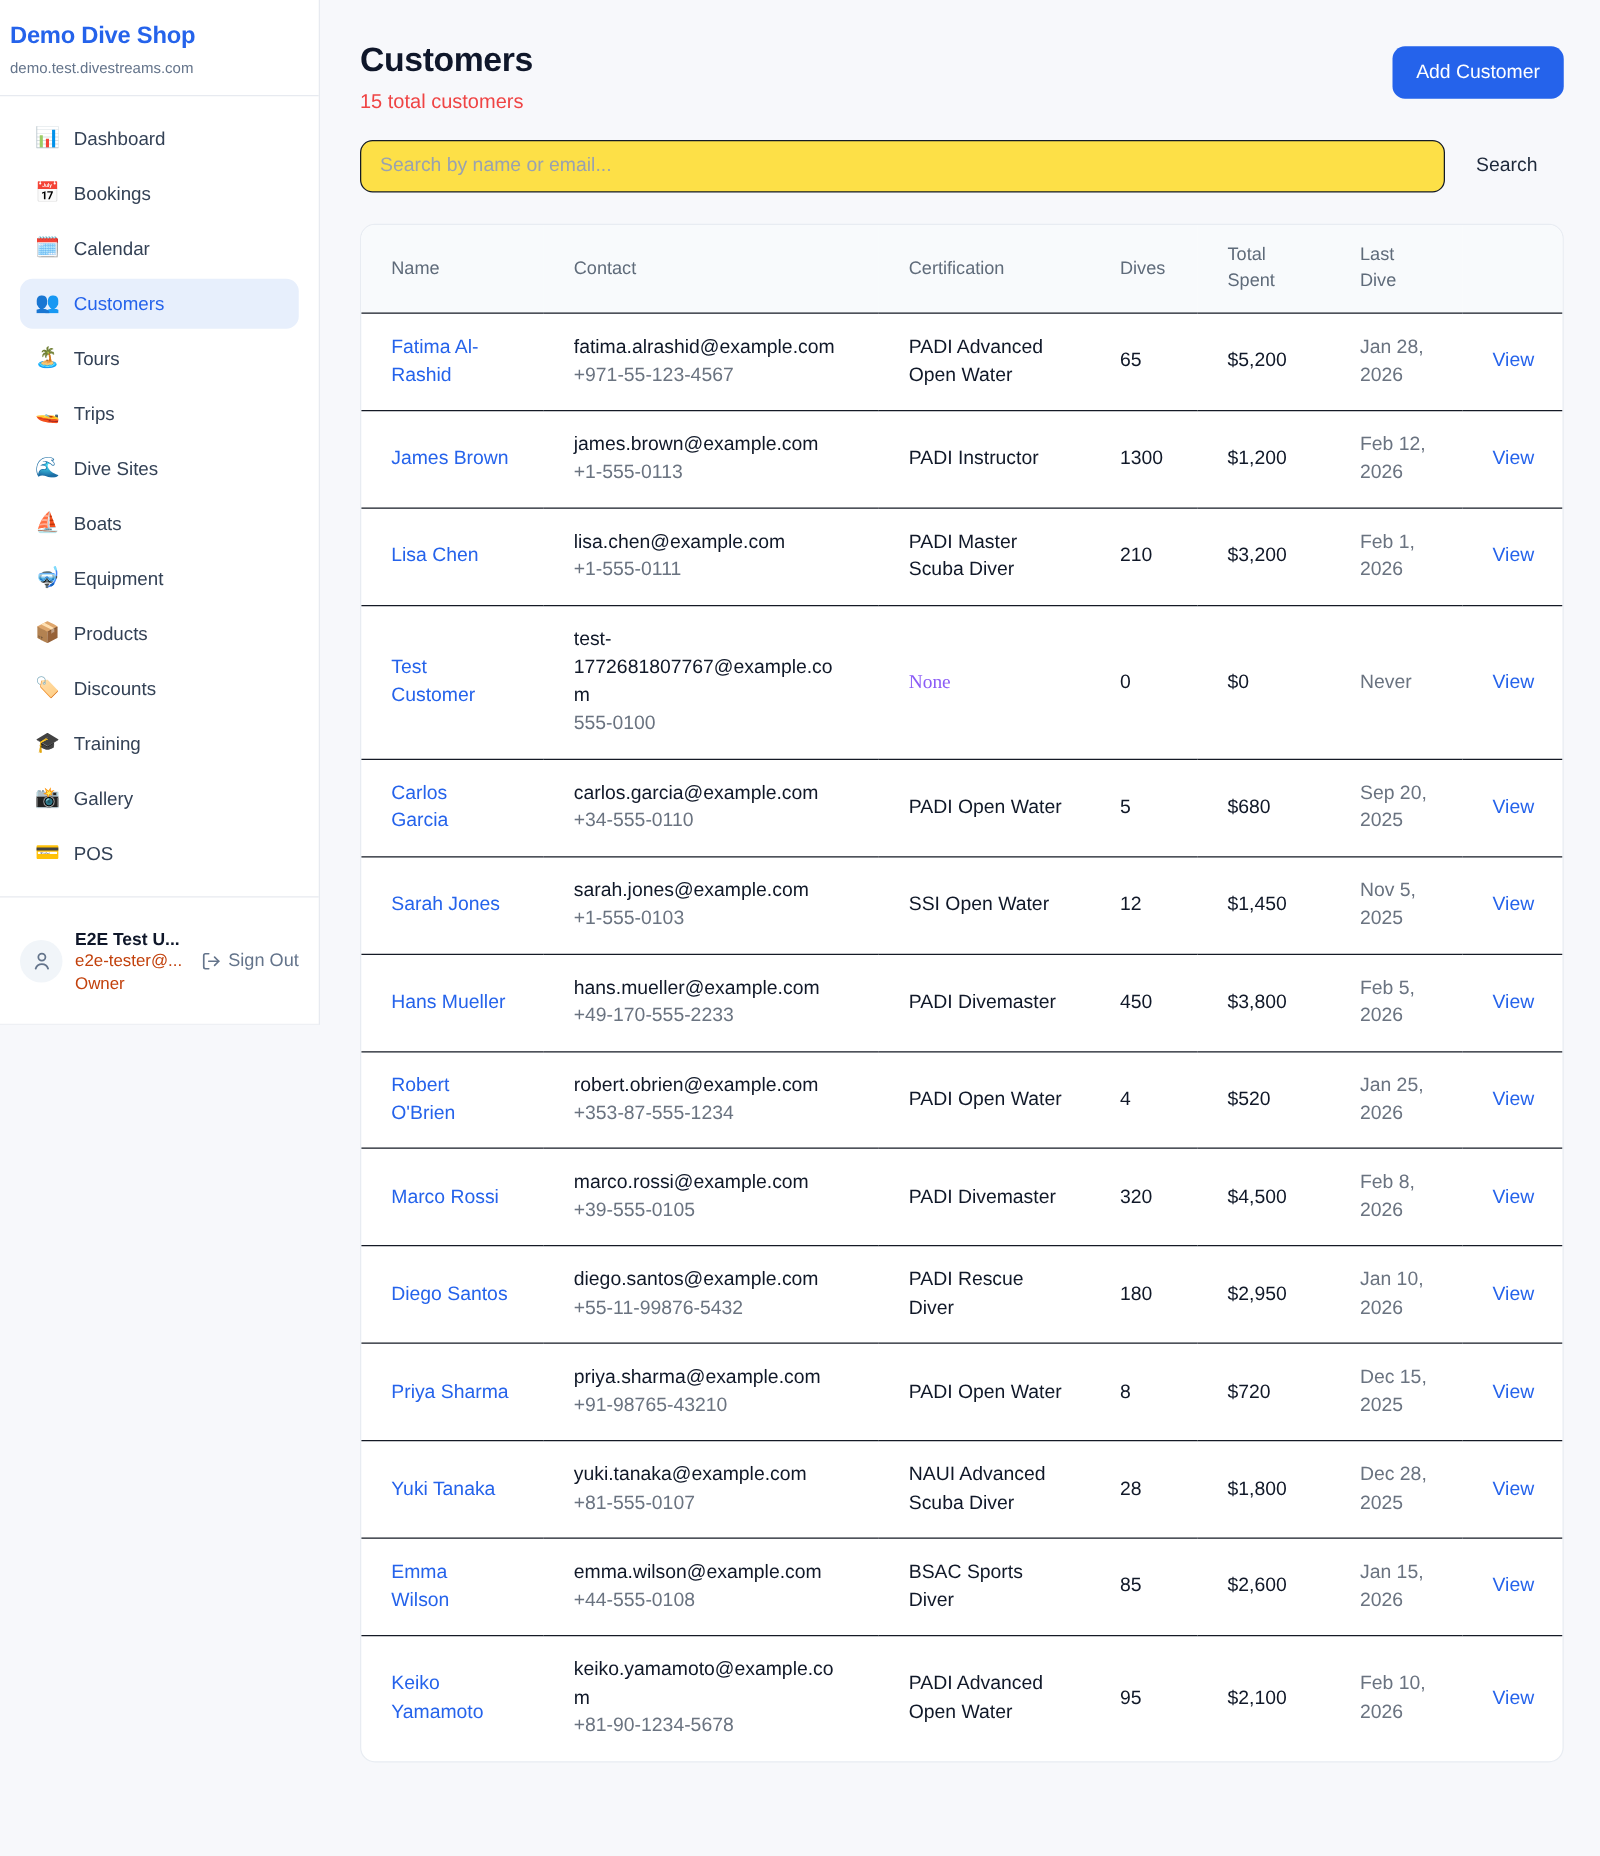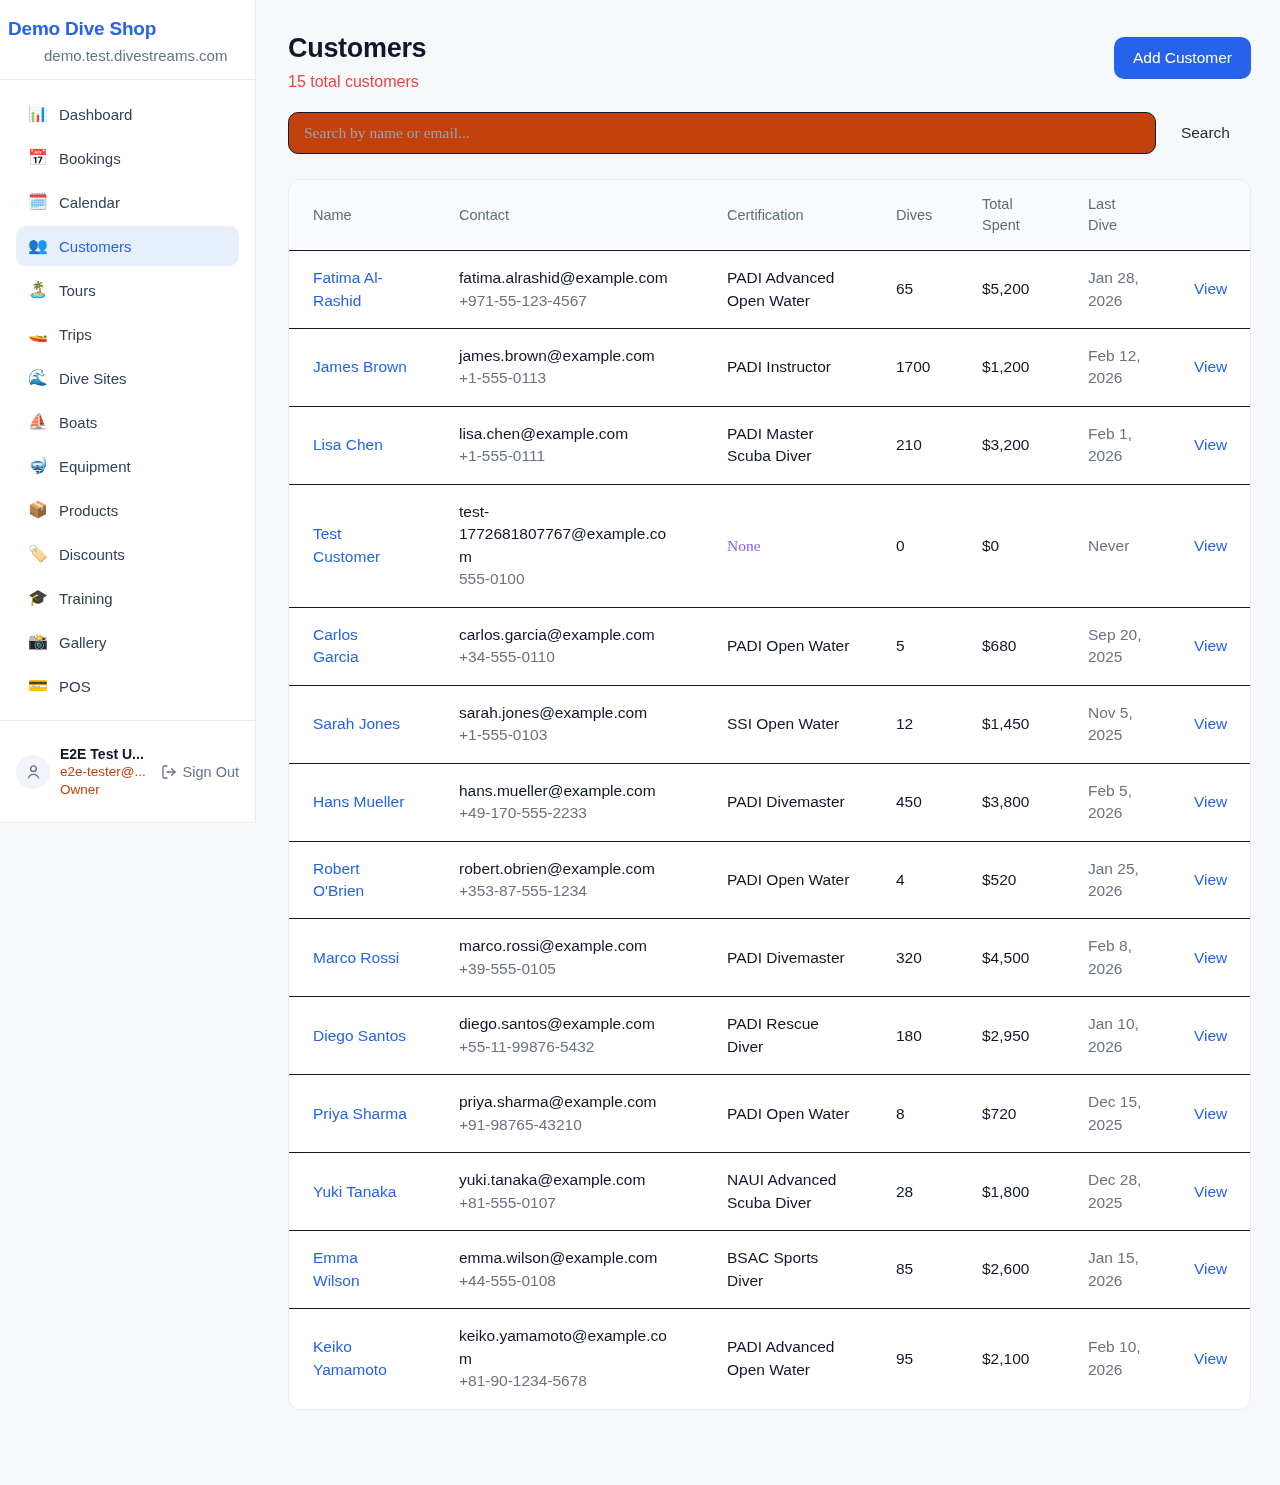--- a/index.html
+++ b/index.html
@@ -14,21 +14,21 @@
 
   
   .sidebar {
     width:256px; flex:0 0 256px;
     background:#ffffff;
     border-right:1px solid #e7eaf0;
     border-bottom:1px solid #eef0f4;
   }
   .brand-block { padding:18px 8px 15px; border-bottom:1px solid #e7eaf0; }
   .brand { font-size:19px; font-weight:700; color:#2563eb; letter-spacing:-0.2px; }
-  .brand-domain { margin-top:7px; font-size:15px; color:#64748b;margin-left:36px; }
+  .brand-domain { margin-top:7px; font-size:12px; color:#64748b; }
 
   .nav { padding:14px 16px 10px; list-style:none; }
   .nav-item {
     display:flex; align-items:center; gap:11px;
     height:40px; padding:0 12px; margin-bottom:4px;
     border-radius:10px; cursor:pointer;
     font-size:15px; color:#334155;
   }
   .nav-item .nav-icon { width:20px; font-size:16px; text-align:center; line-height:1; }
   .nav-item.active { background:#e7effc; color:#2563eb; font-weight:500; }
@@ -61,22 +61,22 @@
     background:#2563eb; color:#ffffff; border:none; cursor:pointer;
     height:42px; padding:0 19px; border-radius:10px;
     font-family:inherit; font-size:15.5px; font-weight:500;
     margin-top:4px;
   }
 
   .search-row { margin-top:21px; display:flex; align-items:center; }
   .search-input {
     flex:1; height:42px;
     border:1px solid #141b26; border-radius:10px;
-    padding:0 15px; font-family:Liberation Serif, serif; font-size:15.5px; color:#101828;
-    background:#c2410c; outline:none;
+    padding:0 15px; font-family:Liberation Sans, sans-serif; font-size:15.5px; color:#101828;
+    background:#fde047; outline:none;
   }
   .search-input::placeholder { color:#9aa2af; }
   .search-btn {
     background:none; border:none; cursor:pointer;
     font-family:inherit; font-size:15.5px; color:#1e293b;
     padding:0 21px 0 25px; height:42px;
   }
 
   
   .table-card {
@@ -274,21 +274,21 @@
     <td><a class="view-link">View</a></td>
   </tr>
 
   <tr>
     <td><a class="name-link">James Brown</a></td>
     <td>
       <span class="email">james.brown@example.com</span>
       <span class="phone">+1-555-0113</span>
     </td>
     <td><span class="cert-text">PADI Instructor</span></td>
-    <td>1700</td>
+    <td>1300</td>
     <td>$1,200</td>
     <td><span class="date-text">Feb 12, 2026</span></td>
     <td><a class="view-link">View</a></td>
   </tr>
 
   <tr>
     <td><a class="name-link">Lisa Chen</a></td>
     <td>
       <span class="email">lisa.chen@example.com</span>
       <span class="phone">+1-555-0111</span>

